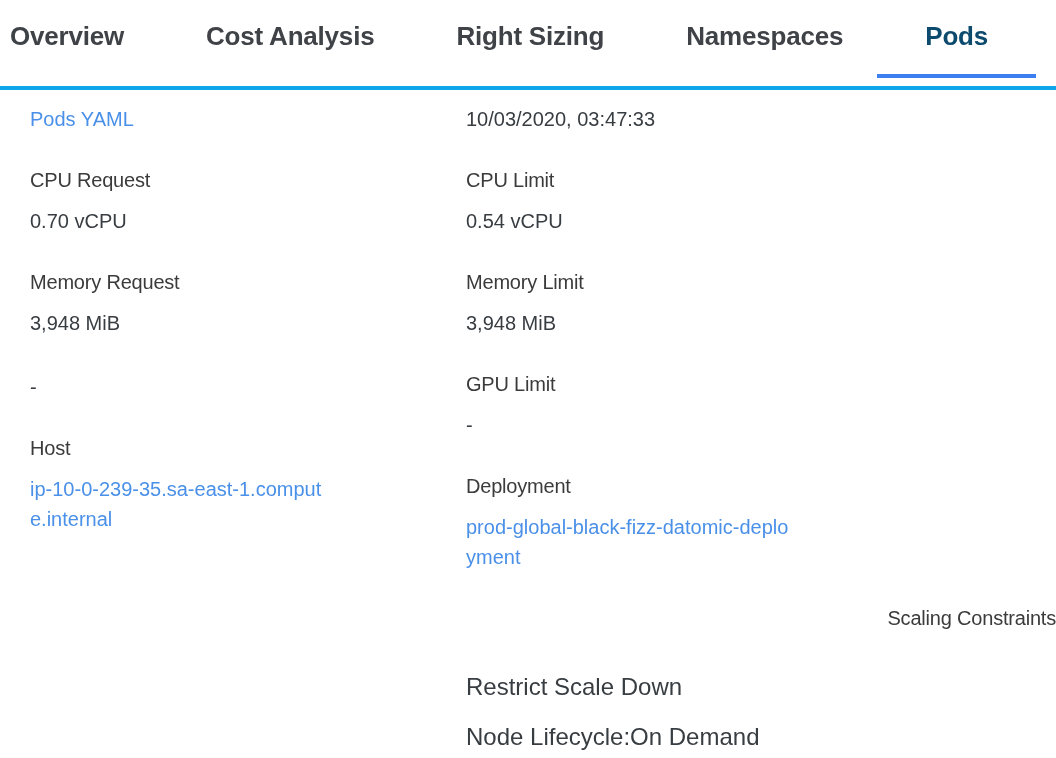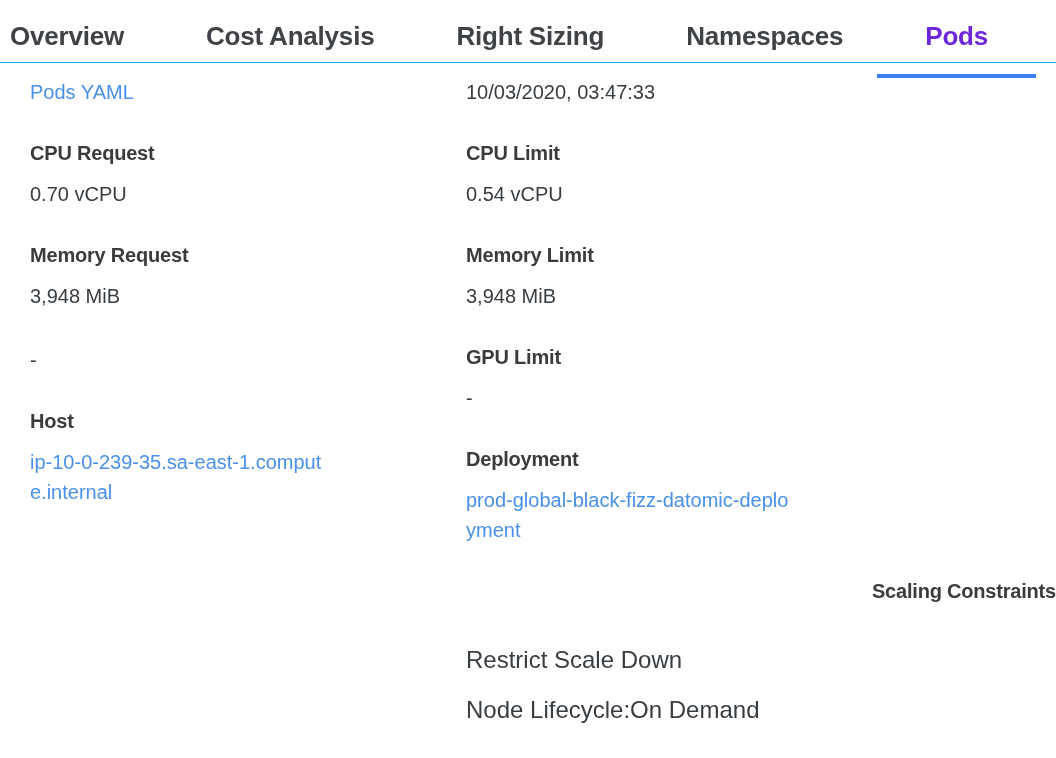--- a/index.html
+++ b/index.html
@@ -8,58 +8,58 @@
     width: 1056px; height: 758px;
     background: #ffffff;
     overflow: hidden;
     font-family: "Liberation Sans", sans-serif;
   }
 
   
   .tabbar {
     display: flex;
     align-items: stretch;
-    height: 63px;
-    border-bottom: 1px solid #0ea5e9;
+    height: 90px;
+    border-bottom: 4px solid #0ea5e9;
     padding-left: 10px;
   }
   .tab {
     display: flex;
     align-items: center;
     height: 78px;
     padding-bottom: 6px;
     margin-right: 82px;
     font-size: 26px;
     font-weight: 600;
     color: #3f4246;
     letter-spacing: -0.2px;
     cursor: pointer;
     white-space: nowrap;
   }
   .tab.active {
-    color: #6d28d9;
+    color: #0c4a6e;
     padding-left: 48px;
     padding-right: 48px;
     margin-left: -48px;
     margin-right: 0;
     box-shadow: inset 0 -4px 0 0 #3b7ff0;
   }
 
   
   .content {
     display: flex;
     padding: 14px 0 0 30px;
   }
   .col-left { width: 436px; flex: 0 0 436px; }
   .col-right { flex: 1; }
 
   .group { margin-bottom: 34px; }
   .label {
     font-size: 20px;
-    font-weight: 700;
+    font-weight: 400;
     color: #3b3b3b;
     line-height: 25px;
     margin-bottom: 13px;
     letter-spacing: -0.2px;
   }
   .value {
     font-size: 20px;
     font-weight: 400;
     color: #383d42;
     line-height: 30px;

